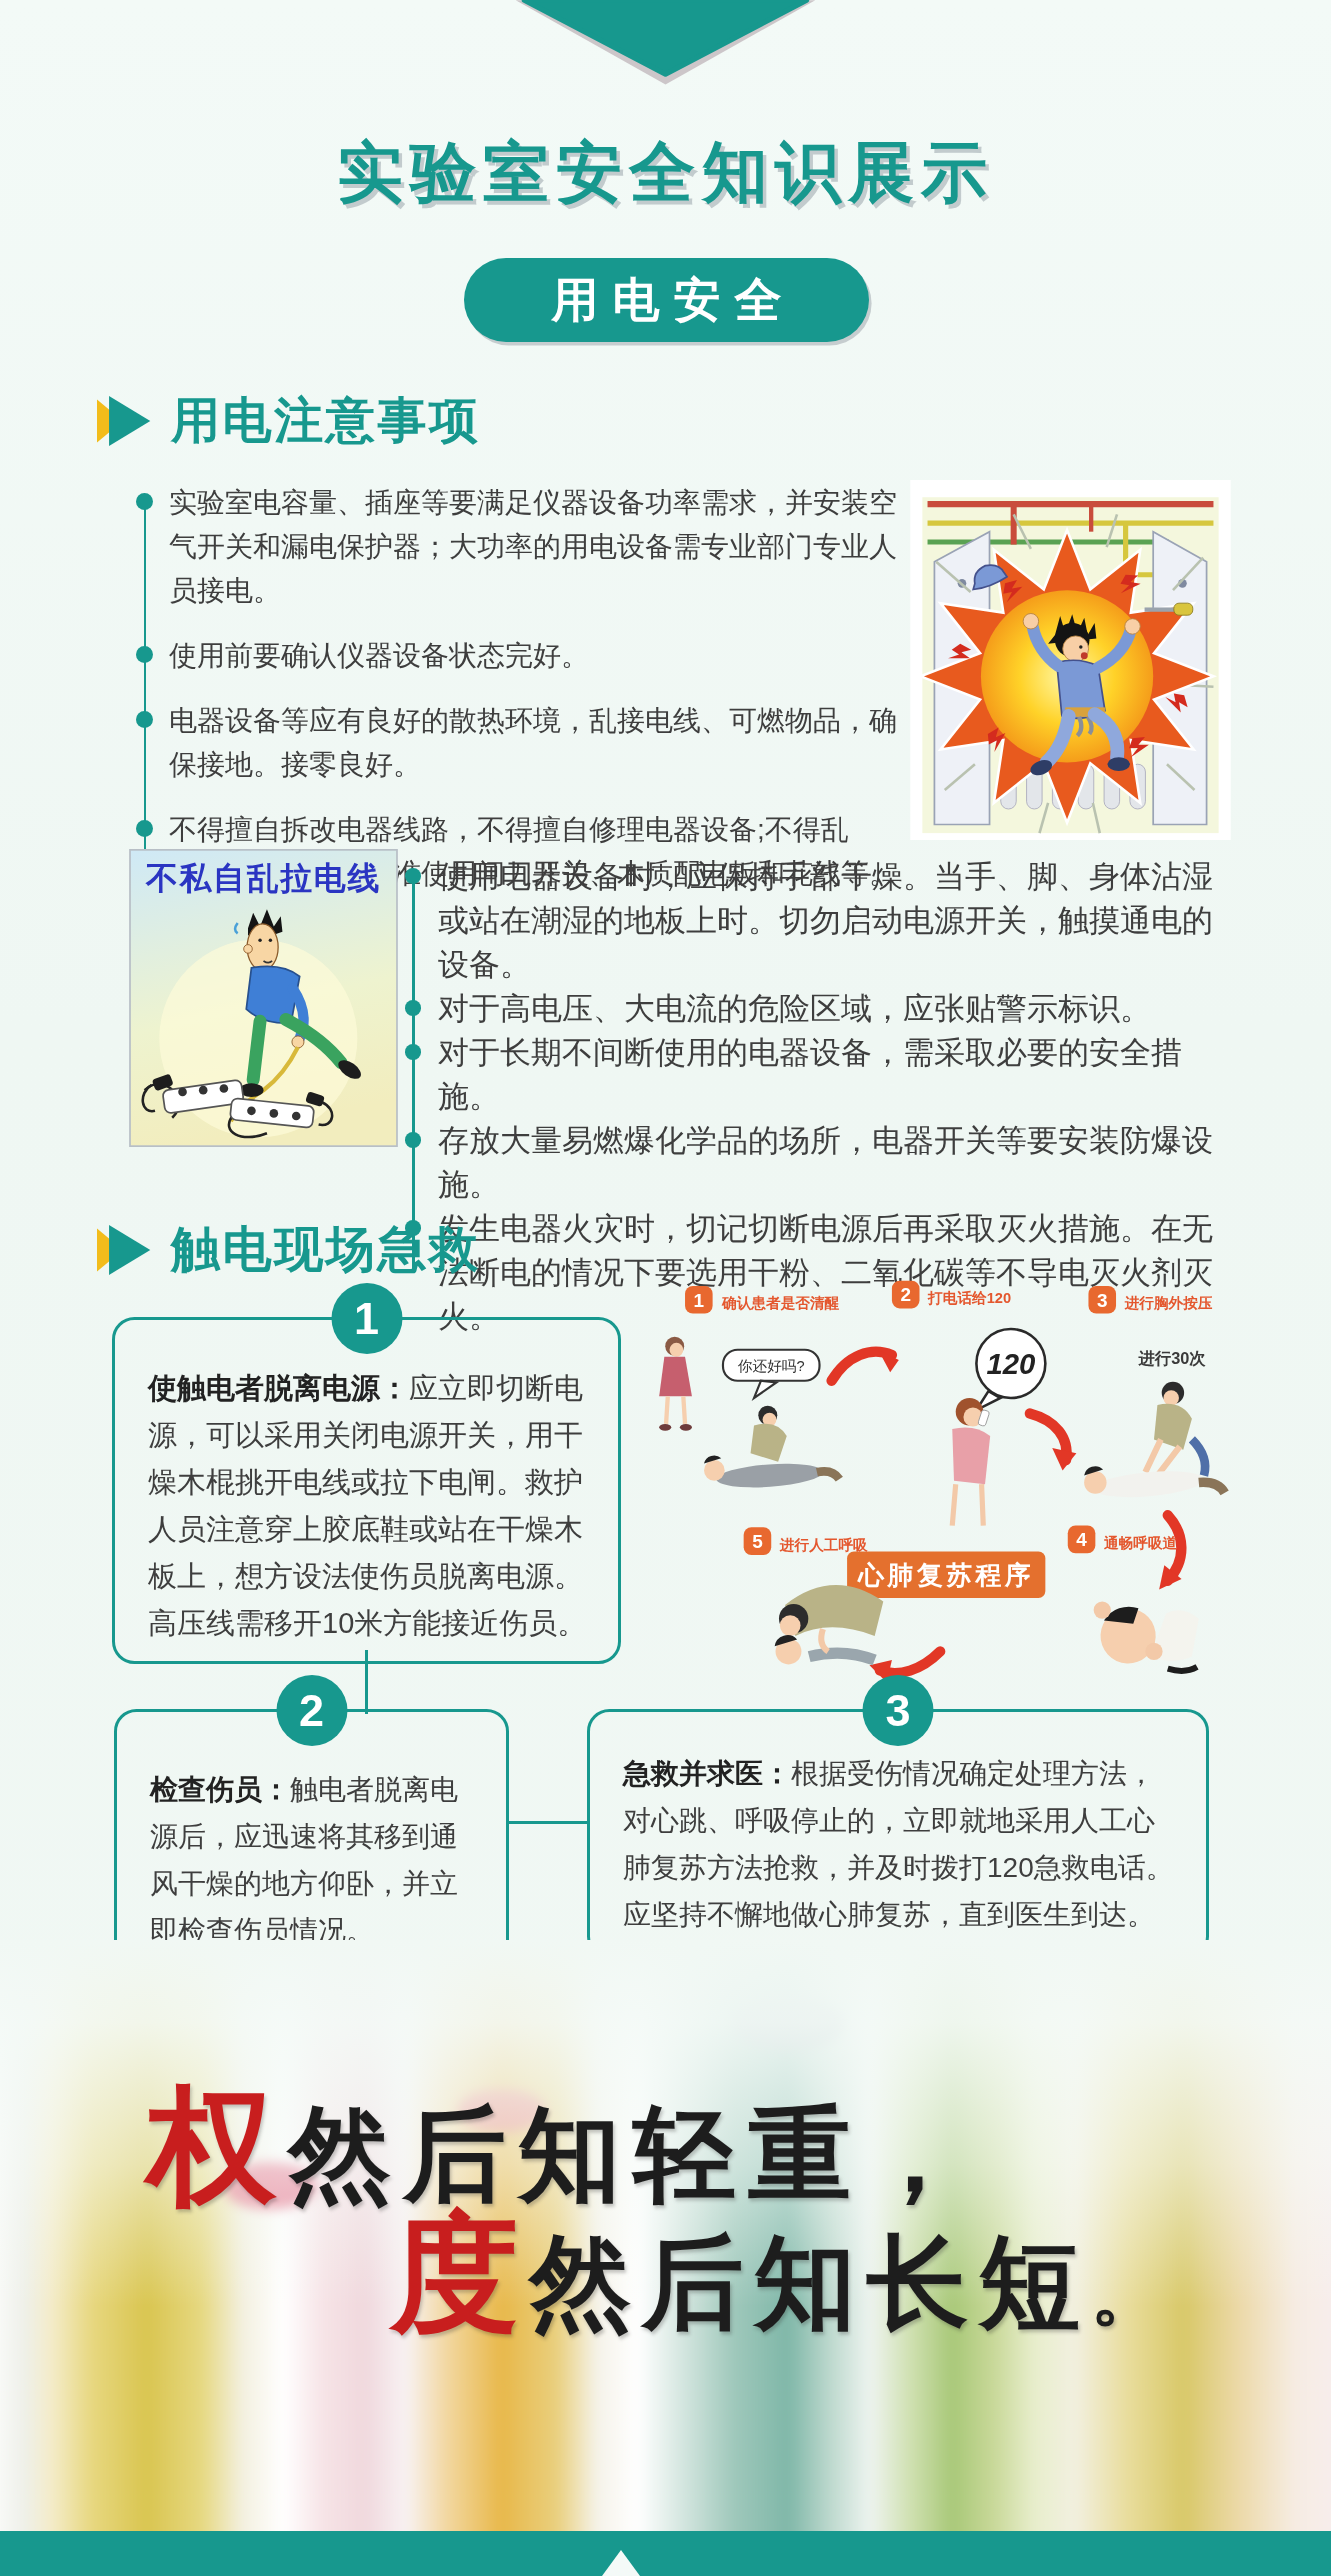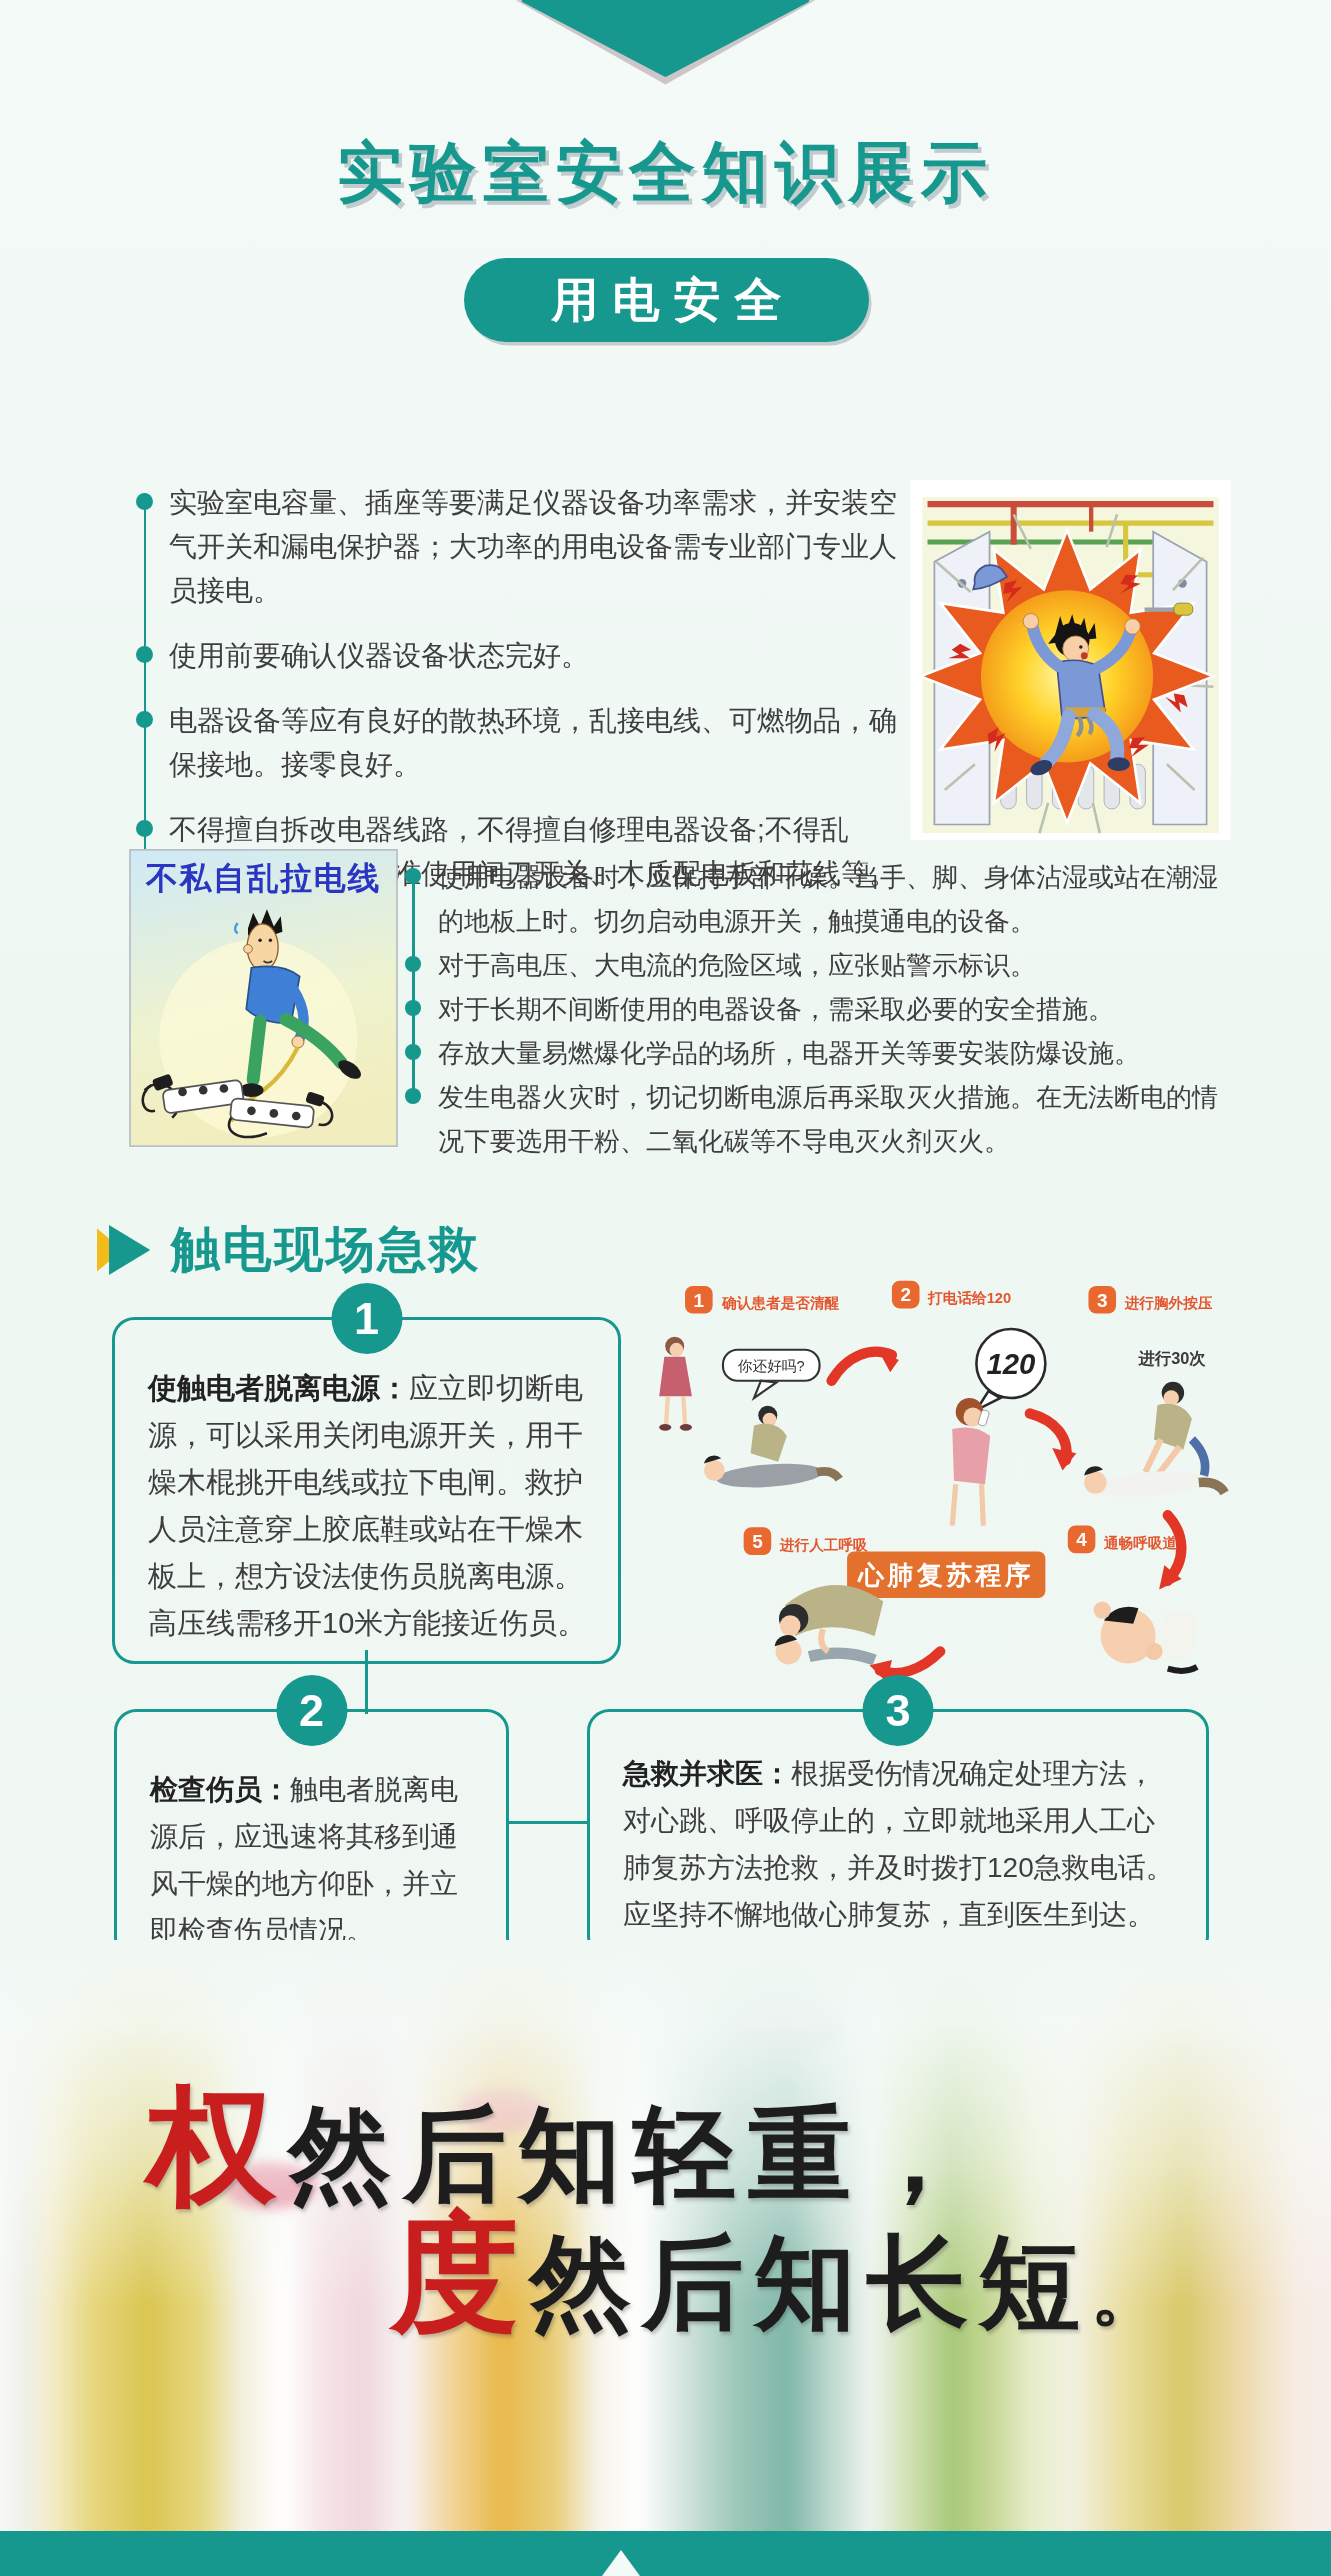--- a/index.html
+++ b/index.html
@@ -25,21 +25,21 @@
   .sec1{top:388px;left:97px;} .sec2{top:1217px;left:97px;}
 
   
   .bullets{position:absolute;list-style:none;margin:0;padding:0;}
   .bullets::before{content:"";position:absolute;left:7.8px;top:21px;bottom:67px;width:2.6px;background:#17988e;}
   .bullets li{position:relative;padding-left:33px;color:#3e3e3e;}
   .bullets li::before{content:"";position:absolute;left:0;top:12px;width:17px;height:17px;border-radius:50%;background:#17988e;}
   .group-a{left:136px;top:481px;width:767px;}
   .group-a li{font-size:28px;line-height:44px;margin-bottom:21px;}
   .group-b{left:405px;top:855px;width:836px;}
-  .group-b li{font-size:26px;line-height:44px;margin-bottom:0;}
+  .group-b li{font-size:31px;line-height:44px;margin-bottom:0;}
   .group-b li::before{top:13px;width:15.5px;height:15.5px;}
   .group-b::before{left:7px;}
 
   
   .img-electro{position:absolute;left:910px;top:480px;}
   .img-cartoon{position:absolute;left:129px;top:849px;}
 
   
   .aid-box{position:absolute;box-sizing:border-box;border:3.4px solid #17988e;border-radius:22.4px;color:#3e3e3e;}
   .aid-box .chip{position:absolute;top:-37px;left:50%;transform:translateX(-50%);
@@ -95,20 +95,27 @@
 <div class="poster">
 
   <svg class="top-tri" width="303" height="90" viewBox="0 0 352 104">
     <path d="M2 0 L350 0 L176 98 Z" fill="#ccc6c9"></path>
     <path d="M12 0 L340 0 L176 86 Z" fill="#17988e" stroke="#17988e" stroke-width="6" stroke-linejoin="round"></path>
   </svg>
 
   <div class="main-title">实验室安全知识展示</div>
   <div class="badge">用电安全</div>
 
+  <div class="sec-header sec1">
+    <svg width="55" height="50" viewBox="0 0 64 58">
+      <polygon points="0,4 0,54 30,29" fill="#f2bc1b"></polygon>
+      <polygon points="14,0 14,58 62,29" fill="#17988e"></polygon>
+    </svg>
+    <span class="label">用电注意事项</span>
+  </div>
 
   <ul class="bullets group-a">
     <li>实验室电容量、插座等要满足仪器设备功率需求，并安装空气开关和漏电保护器；大功率的用电设备需专业部门专业人员接电。</li>
     <li>使用前要确认仪器设备状态完好。</li>
     <li>电器设备等应有良好的散热环境，乱接电线、可燃物品，确保接地。接零良好。</li>
     <li>不得擅自拆改电器线路，不得擅自修理电器设备;不得乱拉、乱接电线，不准使用闸刀开关、木质配电板和花线等。</li>
   </ul>
 
   <svg class="img-electro" width="321" height="360" viewBox="0 0 372 418">
     <defs>

